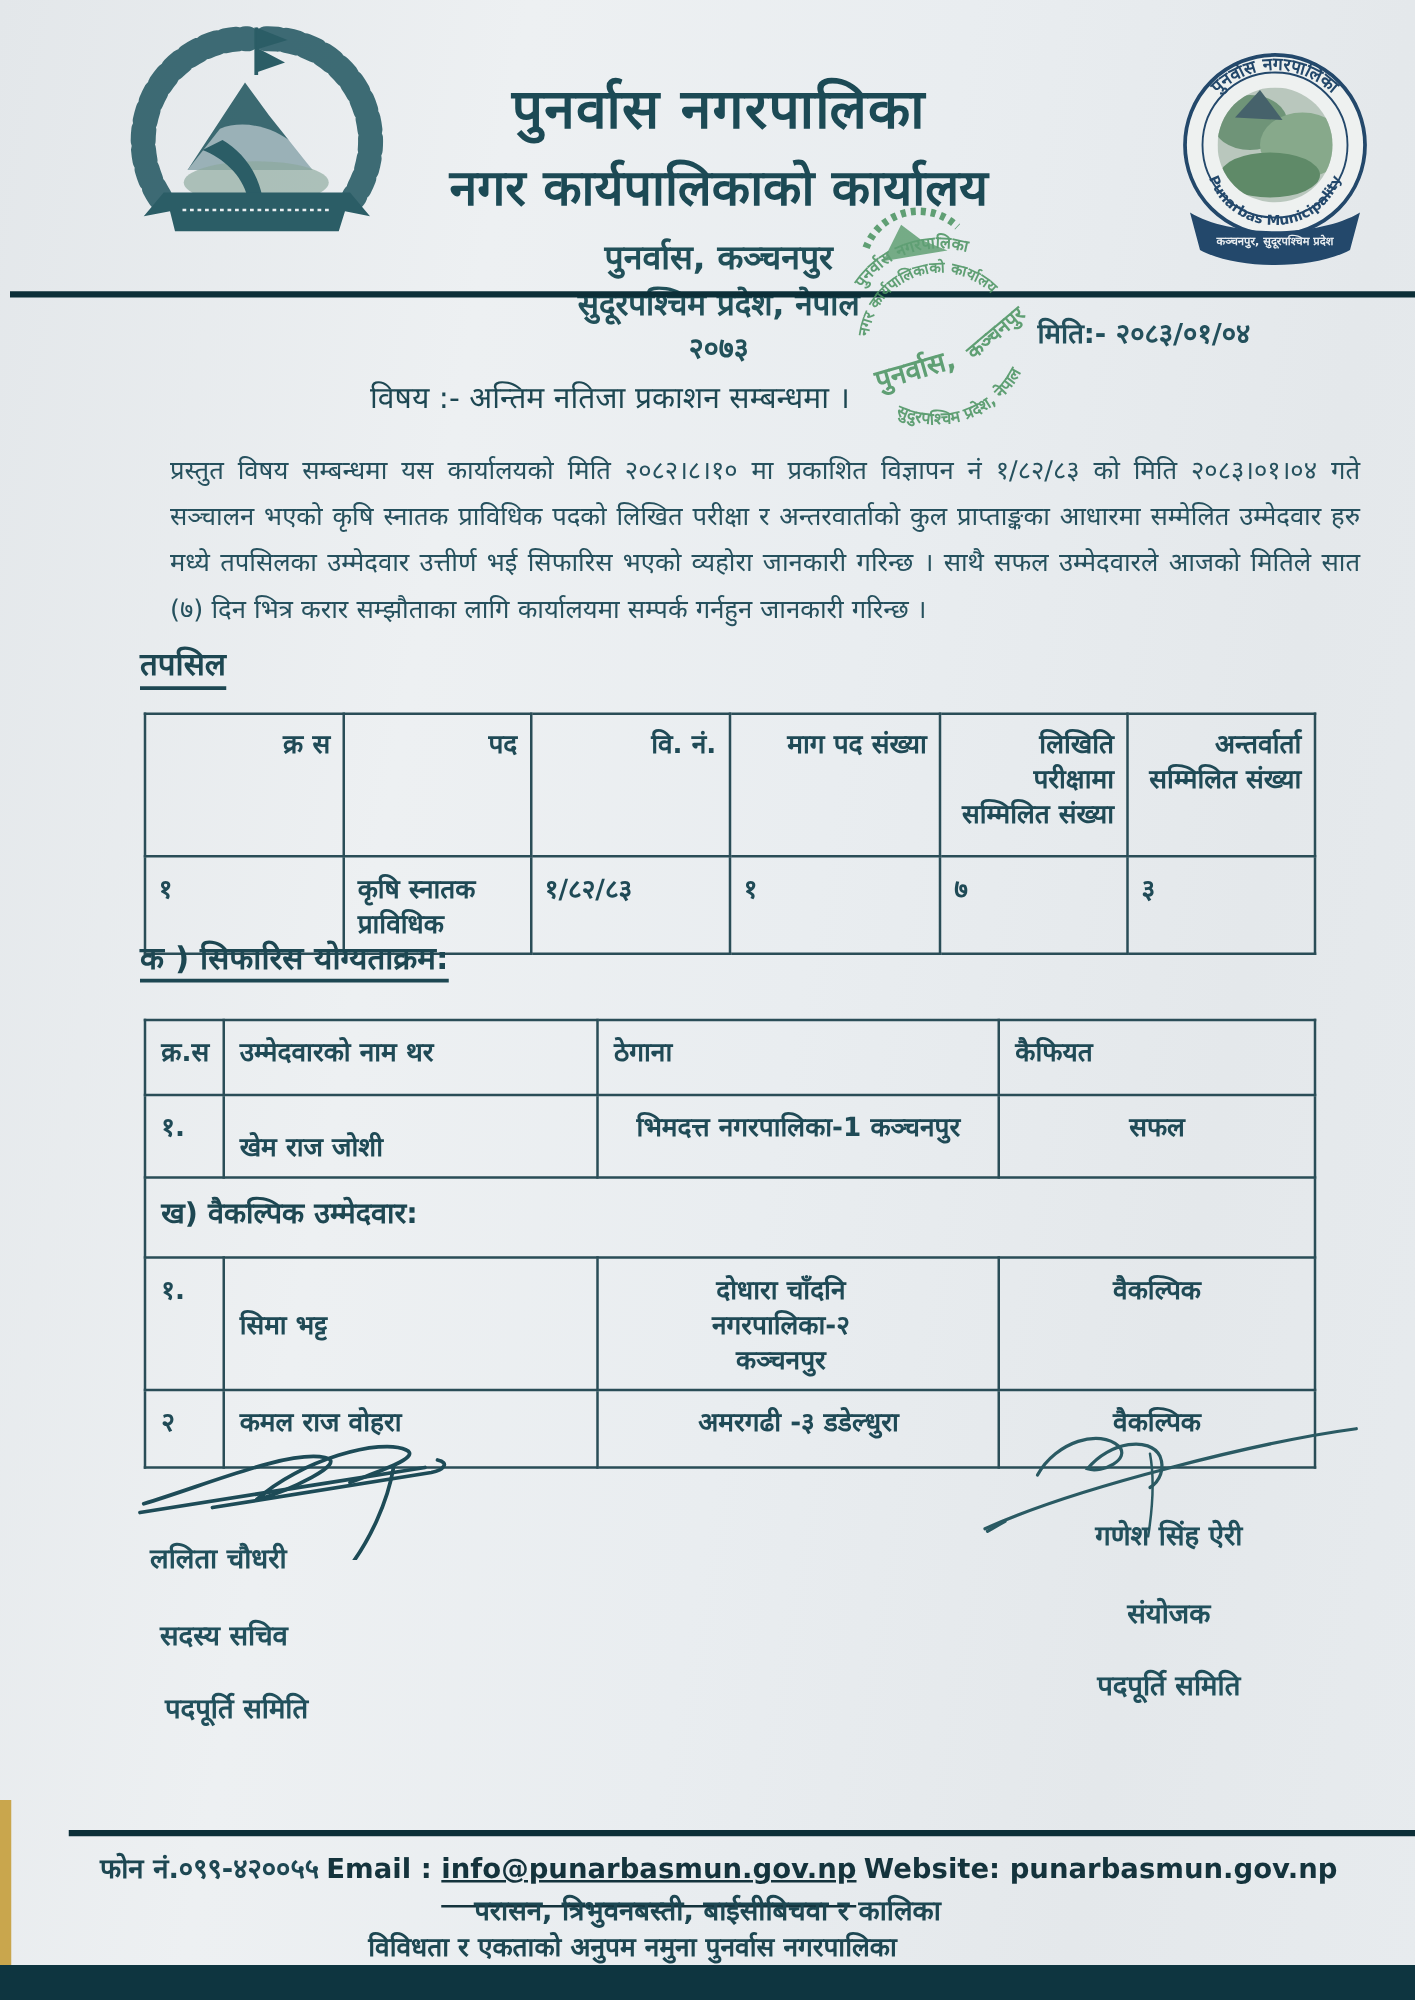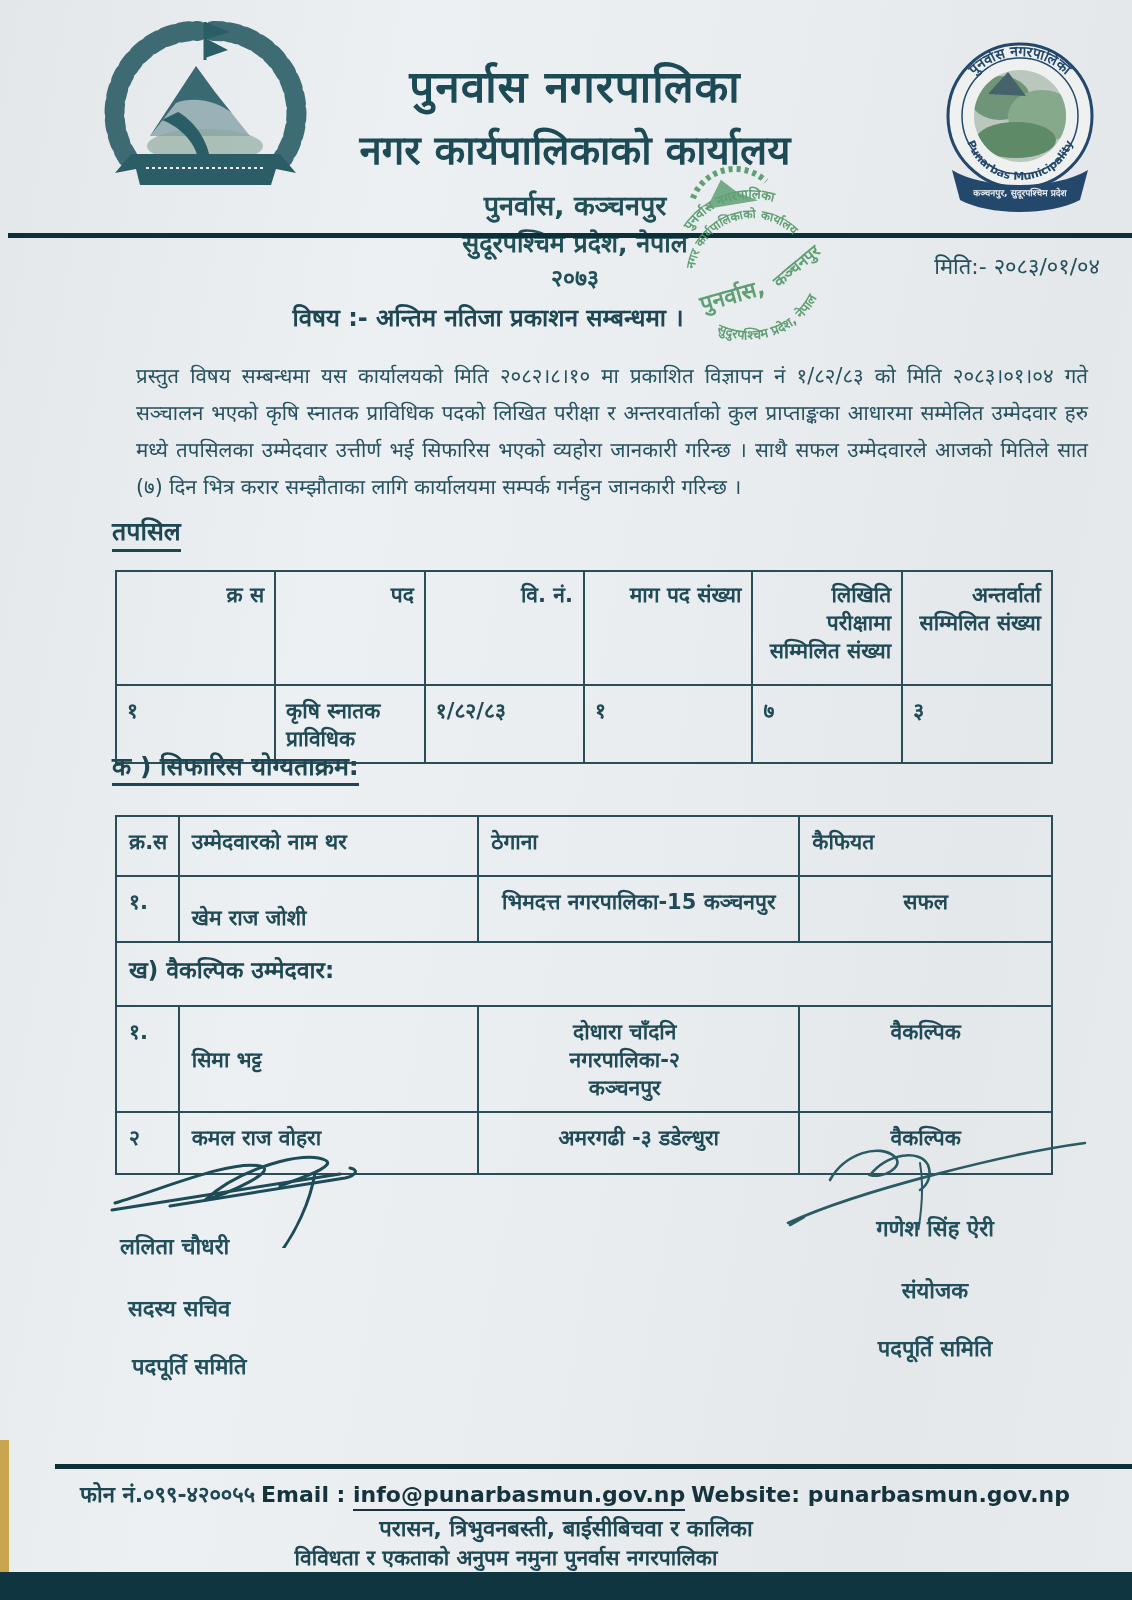--- a/index.html
+++ b/index.html
@@ -22,22 +22,22 @@
   .title1{font-size:44px;font-weight:bold;color:#1c4a55;letter-spacing:1px;}
   .title2{font-size:40px;font-weight:bold;color:#1c4a55;margin-top:6px;}
   .addr1{font-size:27px;font-weight:bold;color:#215059;margin-top:10px;}
   .addr2{font-size:25px;font-weight:bold;color:#215059;margin-top:2px;}
   .year{font-size:23px;font-weight:bold;color:#215059;margin-top:2px;}
   .logo-left{position:absolute;left:98px;top:8px;width:215px;height:205px;}
   .logo-right{position:absolute;left:930px;top:28px;width:180px;height:190px;}
   .hrule{position:absolute;left:8px;top:233px;width:1124px;height:5px;background:#0c2f38;}
   .stamp{position:absolute;left:640px;top:148px;width:210px;height:210px;opacity:.88;}
 
-  .date-line{position:absolute;left:830px;top:250px;width:270px;font-size:22px;font-weight:normal;color:#23505c;text-align:right;}
-  .subject{position:absolute;left:0;top:300px;width:976px;text-align:center;font-size:24px;font-weight:bold;color:#1d4752;}
+  .date-line{position:absolute;left:830px;top:250px;width:270px;font-size:22px;font-weight:bold;color:#23505c;}
+  .subject{position:absolute;left:0;top:300px;width:976px;text-align:center;font-size:24px;font-weight:normal;color:#1d4752;}
 
   .para{
     position:absolute;left:112px;top:358px;width:952px;
     font-size:20.5px;line-height:37px;text-align:justify;color:#26515e;font-weight:500;margin-left:24px;
   }
   .h-tapasil{position:absolute;left:112px;top:513px;font-size:25px;font-weight:bold;color:#1d4752;
     border-bottom:3px solid #1d4752;padding-bottom:2px;}
   .h-seca{position:absolute;left:112px;top:748px;font-size:25px;font-weight:bold;color:#1d4752;
     border-bottom:3px solid #1d4752;padding-bottom:1px;}
   .h-secb-inline{font-size:23px;font-weight:bold;color:#1d4752;}
@@ -65,21 +65,21 @@
   .sig-comm{font-size:22px;font-weight:bold;color:#21505c;margin-top:28px;}
   .sig-left .sig-name{margin-left:10px;}
   .sig-left .sig-role{margin-left:18px;}
   .sig-left .sig-comm{margin-left:22px;}
   .sig-right{text-align:center;}
 
   .frule{position:absolute;left:55px;top:1464px;width:1077px;height:5px;background:#0c2f38;}
   .footer-row{position:absolute;left:80px;top:1478px;width:990px;display:flex;justify-content:space-between;align-items:baseline;}
   .f-phone{font-size:22px;font-weight:bold;color:#1d4752;}
   .f-email{font-size:22px;font-weight:bold;color:#14333c;}
-  .f-email .ul{border-bottom:2px solid #14333c;padding-bottom:2px;}
+  .f-email .ul{border-bottom:2px solid #14333c;padding-bottom:16px;text-decoration:underline;}
   .f-web{font-size:22px;font-weight:bold;color:#14333c;}
   .footer-l2{position:absolute;left:0;top:1512px;width:1132px;text-align:center;font-size:22px;font-weight:bold;color:#1d4752;}
   .footer-l3{position:absolute;left:0;top:1543px;width:1012px;text-align:center;font-size:21px;font-weight:bold;color:#1d4752;}
 </style>
 </head>
 <body>
 
 <div class="paper">
 
   <div class="logo-left">
@@ -211,21 +211,21 @@
     <tbody>
         <tr>
       <th>क्र.स</th>
       <th>उम्मेदवारको नाम थर</th>
       <th>ठेगाना</th>
       <th>कैफियत</th>
     </tr>
     <tr class="r1">
       <td>१.</td>
       <td style="vertical-align:bottom">खेम राज जोशी</td>
-      <td class="td-center">भिमदत्त नगरपालिका-15 कञ्चनपुर</td>
+      <td class="td-center">भिमदत्त नगरपालिका-1 कञ्चनपुर</td>
       <td class="td-center">सफल</td>
     </tr>
     <tr class="row-span">
       <td colspan="4">
         <span class="h-secb-inline">ख) वैकल्पिक उम्मेदवार:</span>
       </td>
     </tr>
     <tr class="alt1">
       <td>१.</td>
       <td style="vertical-align:middle">सिमा भट्ट</td>

